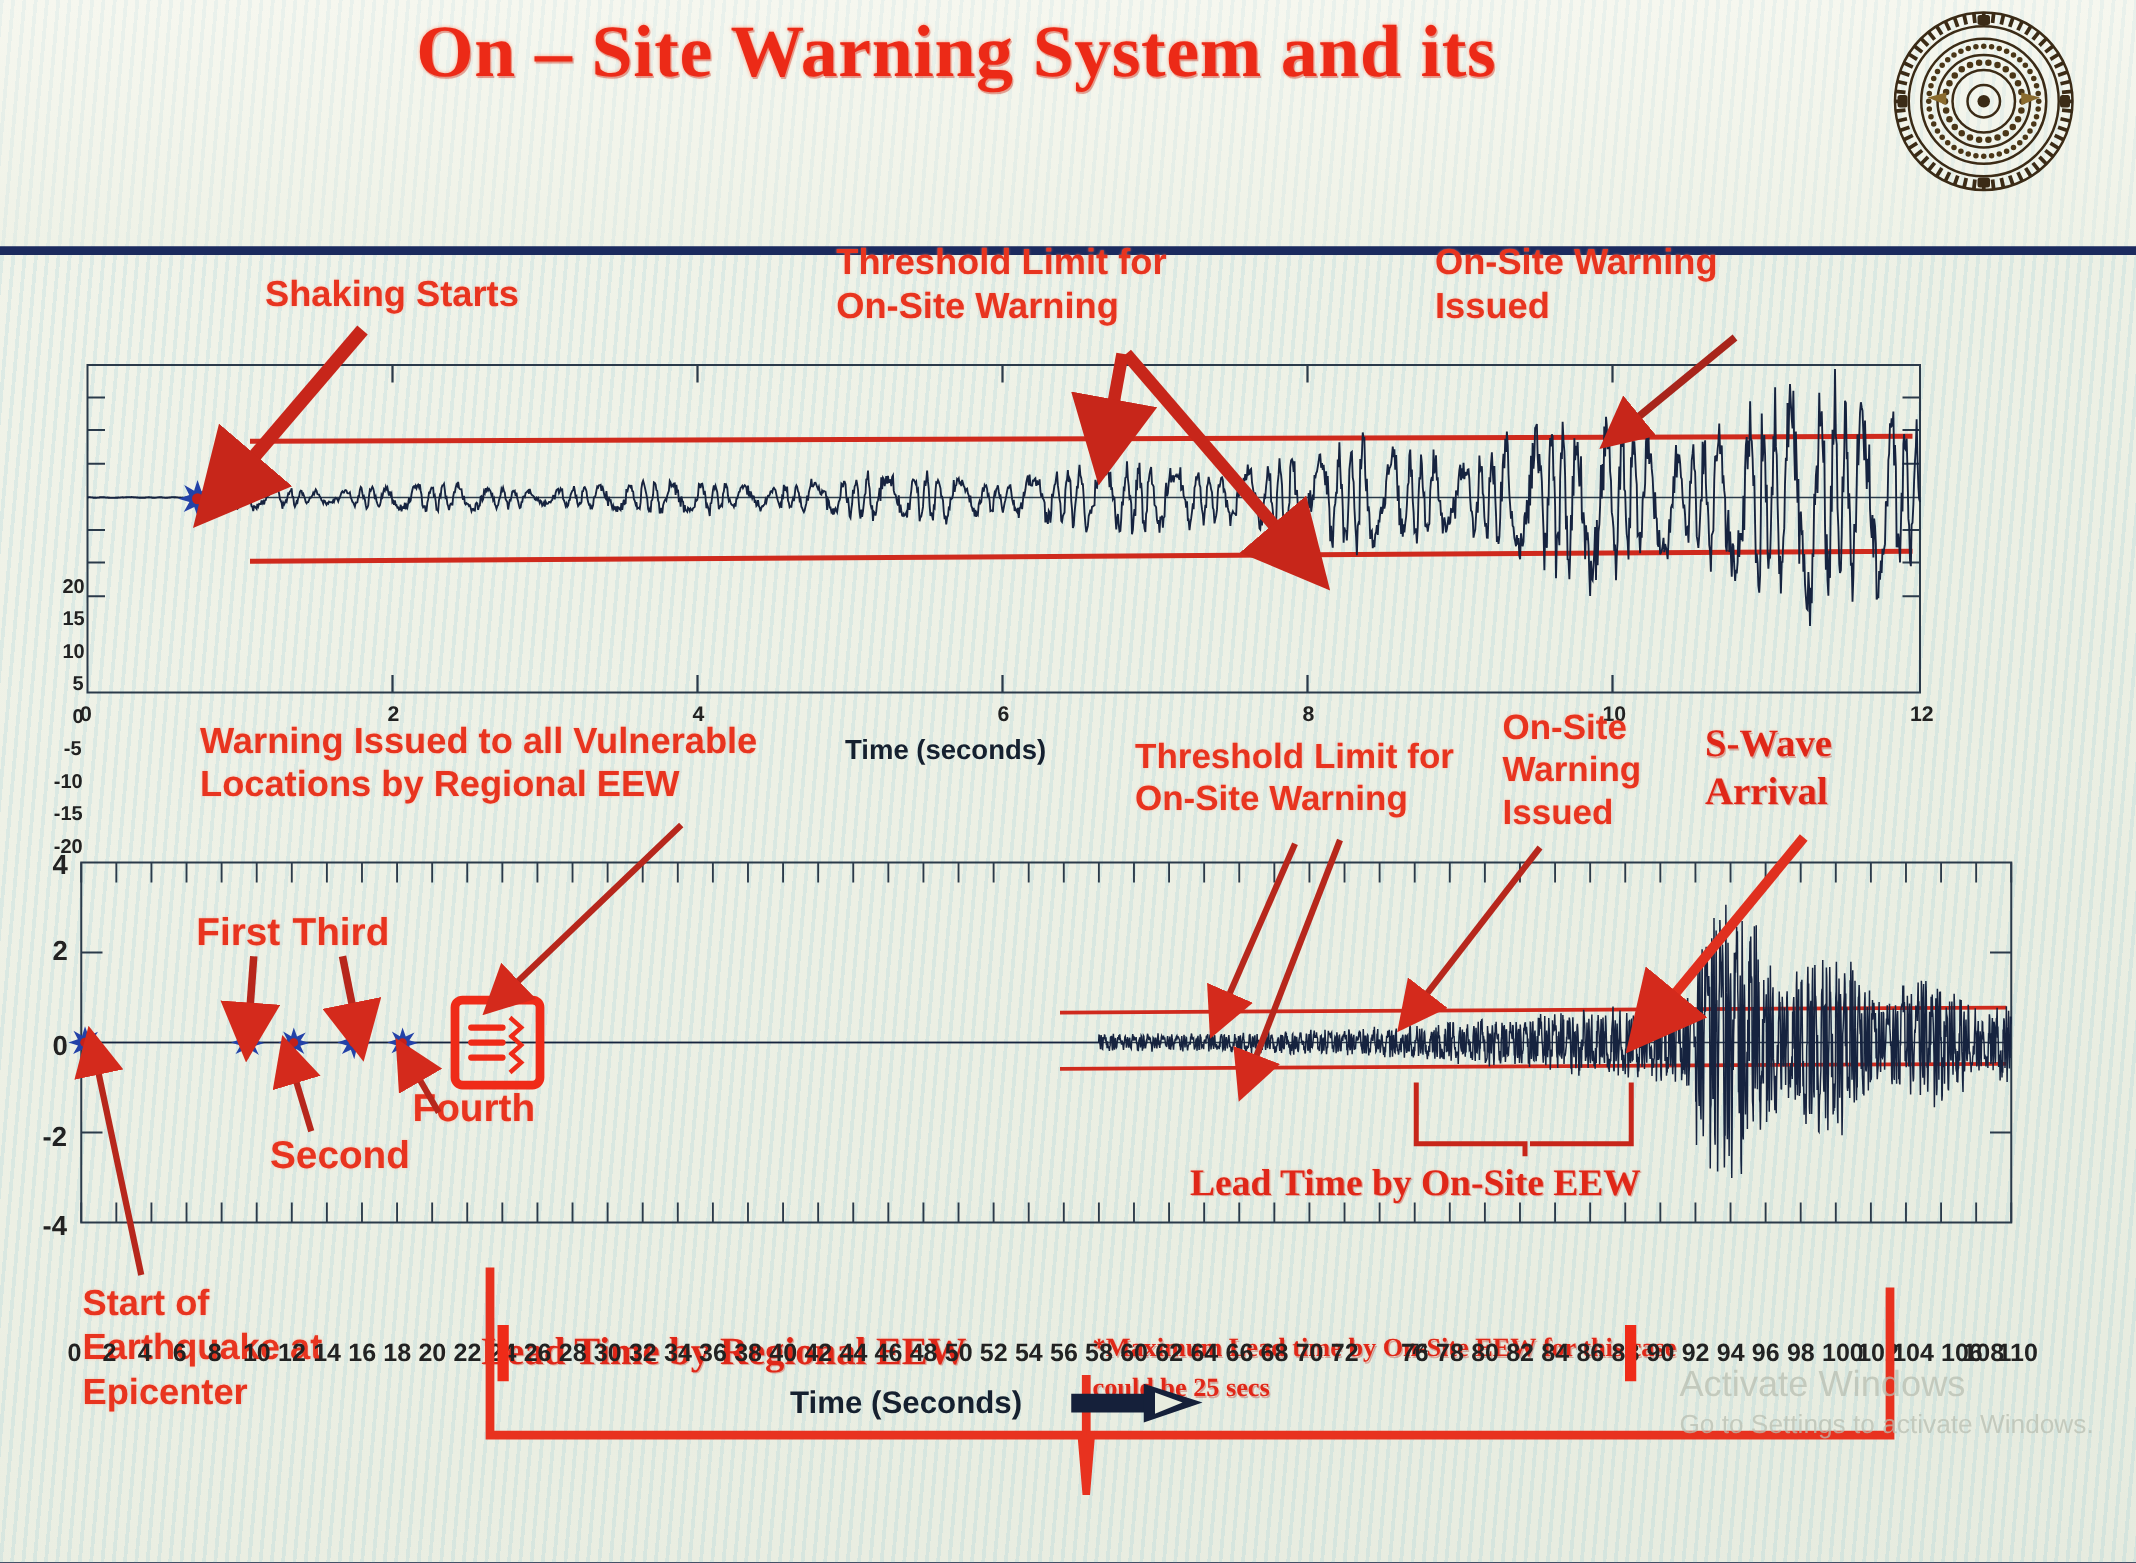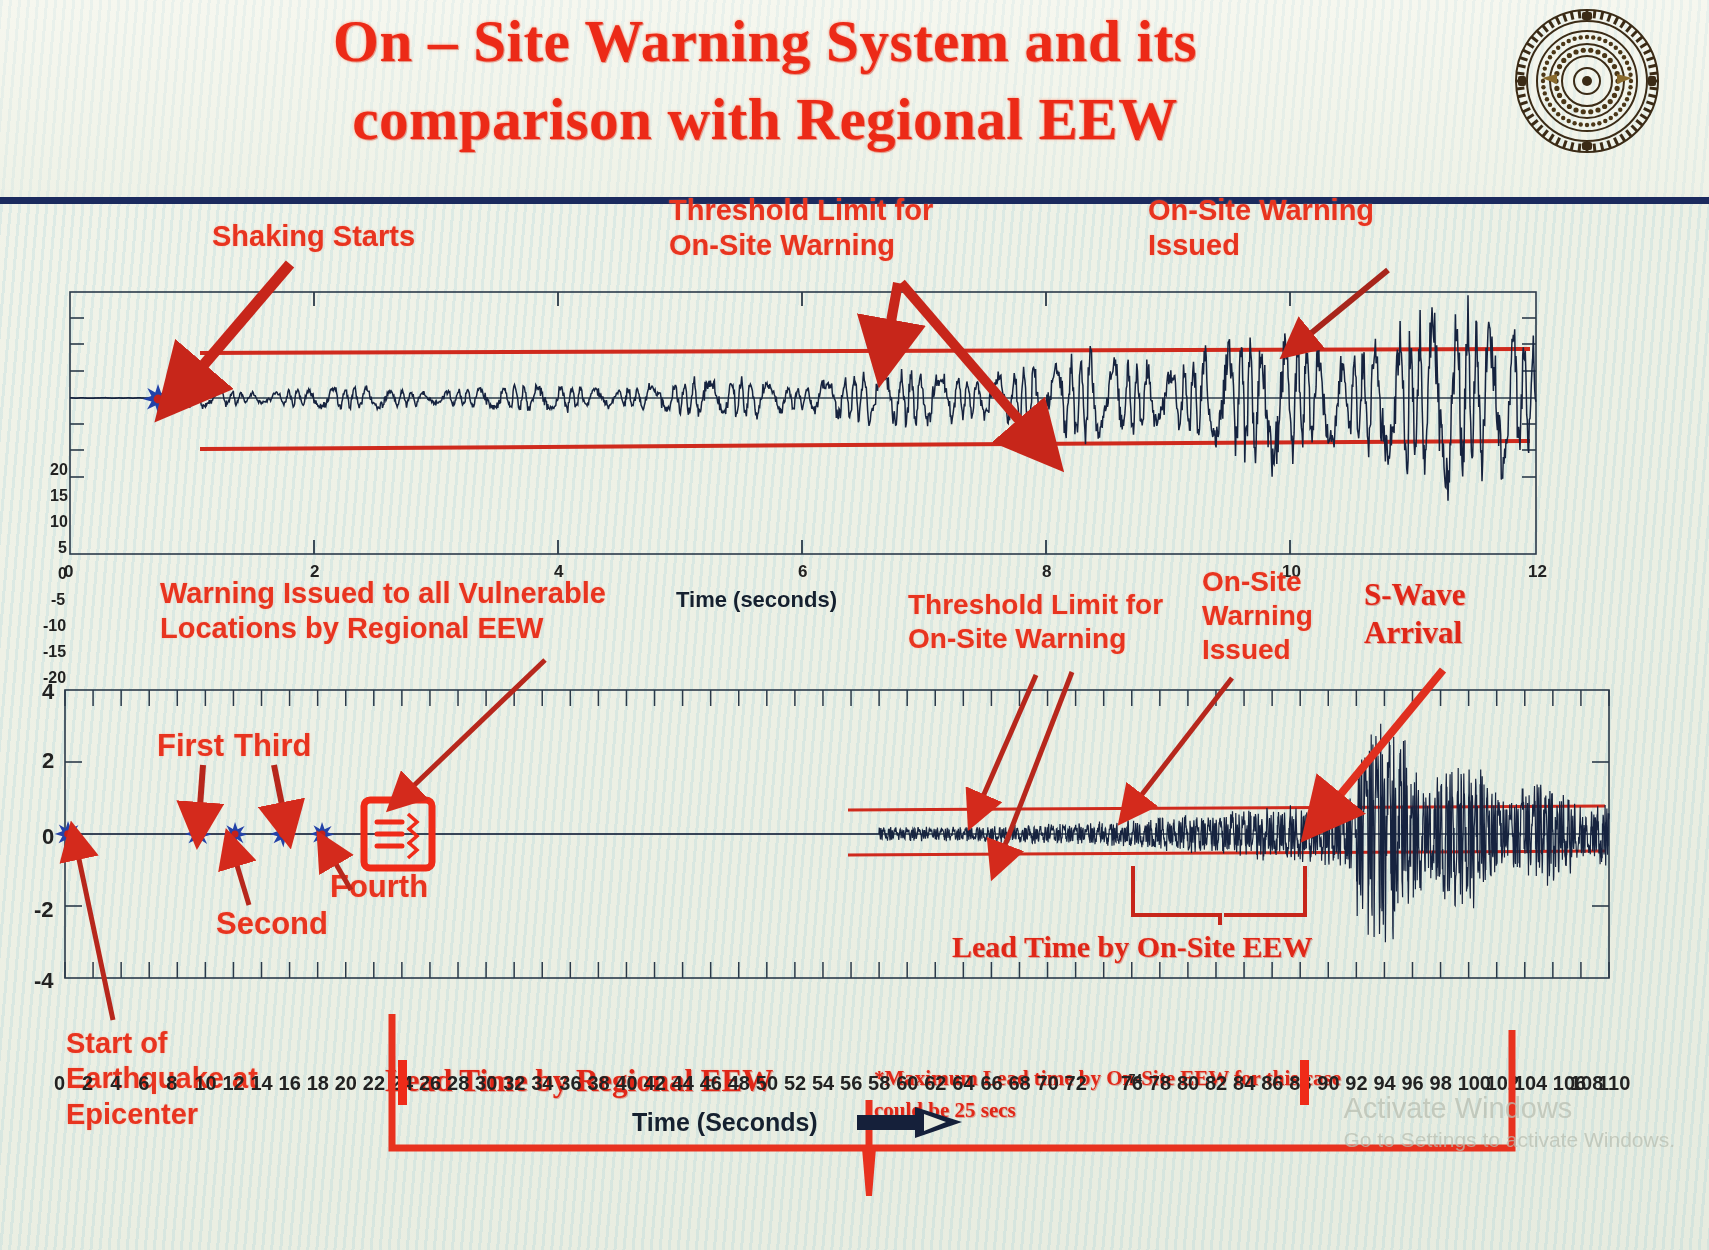--- a/index.html
+++ b/index.html
@@ -70,21 +70,20 @@
   #footer-logo .sq { width:23px; height:23px; display:inline-block; }
 </style>
 </head>
 <body>
 
 <div id="slide">
 
   <div id="title-band">
     <div id="title-text">
       <div>On – Site Warning System and its</div>
-      <div>comparison with Regional EEW</div>
     </div>
     <svg id="emblem" viewBox="0 0 150 150">
       <g fill="none" stroke="#3b2b16" stroke-width="2">
         <circle cx="75" cy="75" r="71"></circle>
         <circle cx="75" cy="75" r="60"></circle>
         <circle cx="75" cy="75" r="50"></circle>
         <circle cx="75" cy="75" r="37"></circle>
         <circle cx="75" cy="75" r="25"></circle>
         <circle cx="75" cy="75" r="13"></circle>
       </g>

